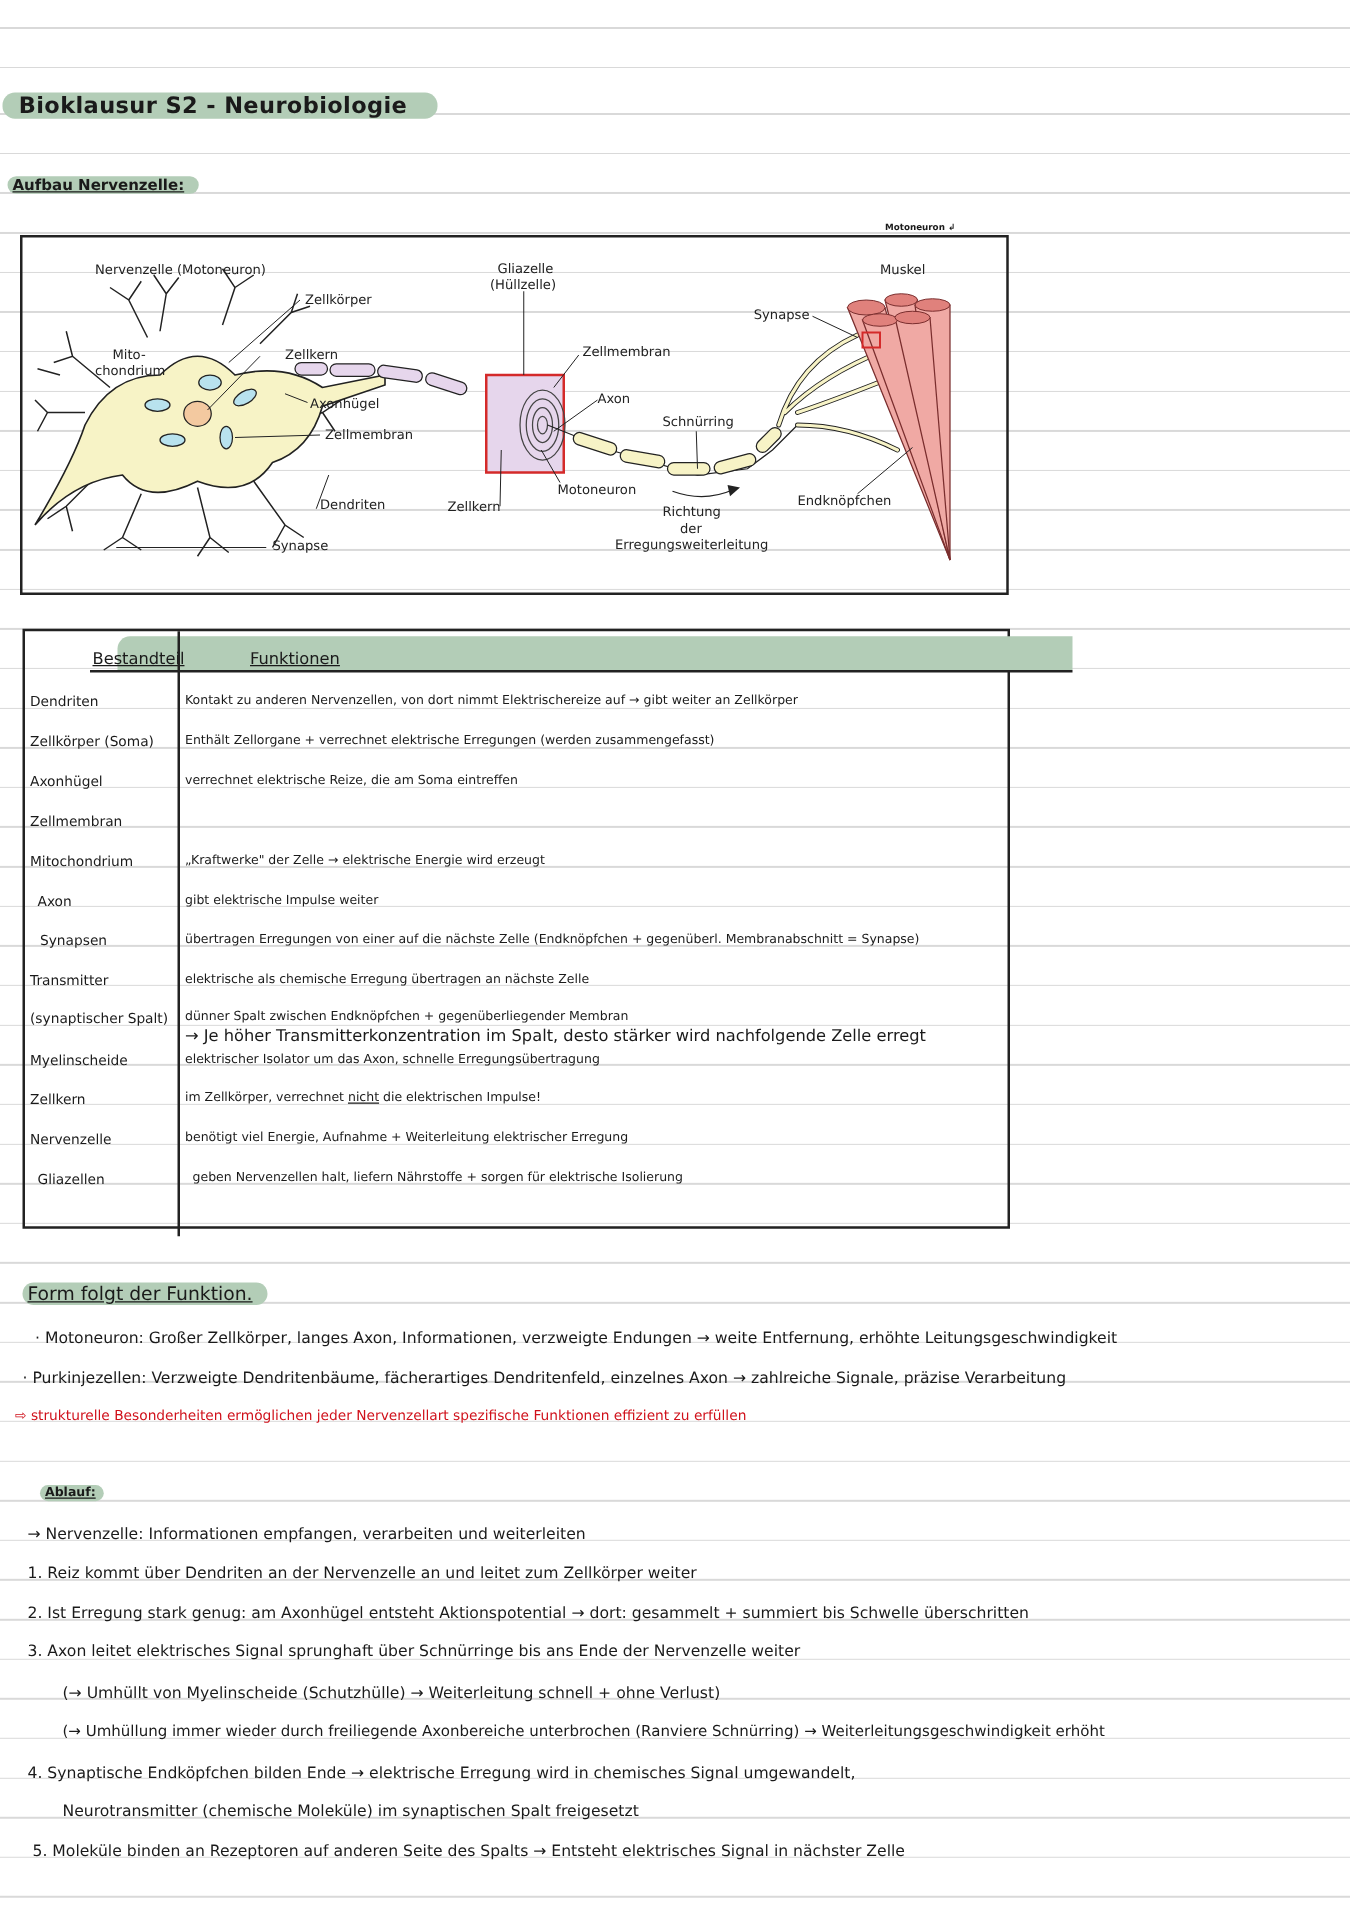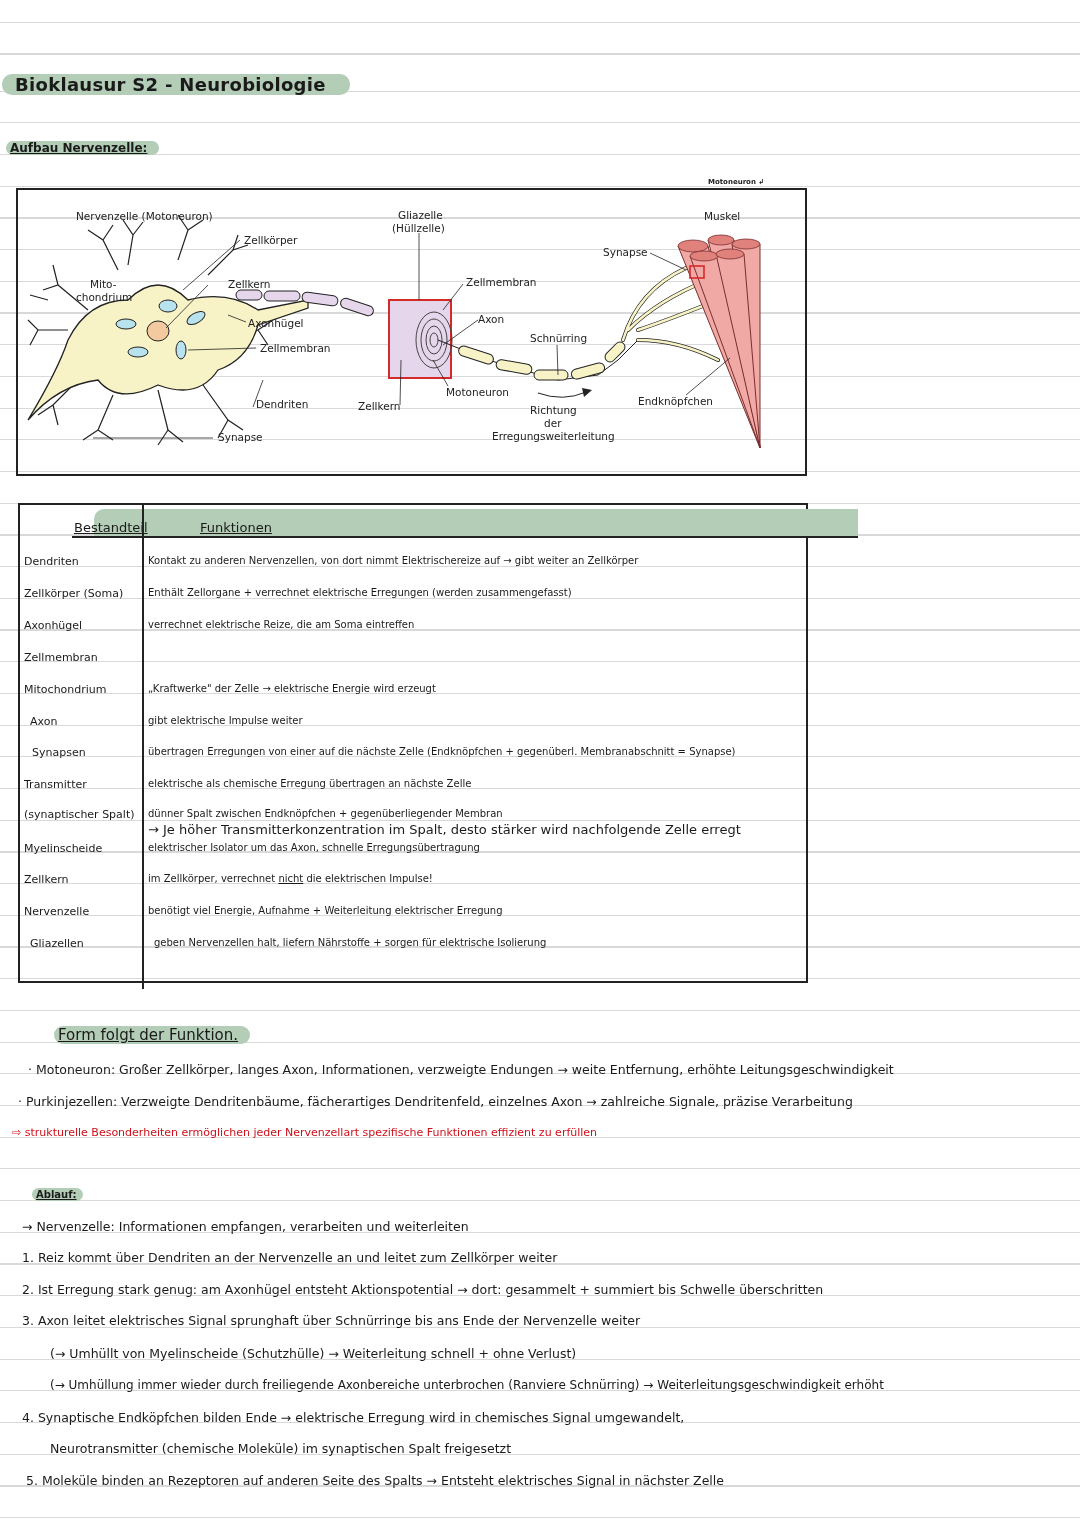--- a/index.html
+++ b/index.html
@@ -26,21 +26,21 @@
   .table .head { position: absolute; left: 16px; top: 0; width: 100%; height: 32px; margin-left: 36px; }
   .table .head-bg { position: absolute; left: 22px; top: 4px; right: 0; height: 27px; background: #b3cdb7; border-radius: 10px 0 0 0; }
   .table .divider { position: absolute; left: 122px; top: 0; bottom: -8px; width: 2px; background: #222; }
   .table .hline { position: absolute; left: 0; right: 0; top: 31px; height: 2px; background: #222; }
   .th { position: absolute; top: 15px; font-size: 13px; text-decoration: underline; }
   .row { position: absolute; left: 0; right: 0; height: 31px; }
   .cell-name { position: absolute; left: 4px; font-size: 11px; white-space: nowrap; }
   .cell-fn { position: absolute; left: 128px; font-size: 10px; white-space: nowrap; }
   .cell-note { position: absolute; left: 128px; font-size: 13px; white-space: nowrap; }
   
-  .sec2-title { left: 18px; top: 1026px; font-size: 15px; text-decoration: underline; margin-left: 36px; }
+  .sec2-title { left: 18px; top: 1026px; font-size: 15px; text-decoration: underline; }
   .line { font-size: 12.5px; }
   .red { color: #d0101a; font-size: 11px; }
   .ablauf { left: 32px; top: 1189px; font-size: 10px; font-weight: bold; text-decoration: underline; }
   .ablauf .hl { padding: 1px 6px 1px 4px; }
 </style>
 </head>
 <body>
 
 <div class="abs title"><span class="hl">Bioklausur S2 - Neurobiologie</span></div>
 <div class="abs subhead"><span class="hl">Aufbau Nervenzelle:</span></div>

